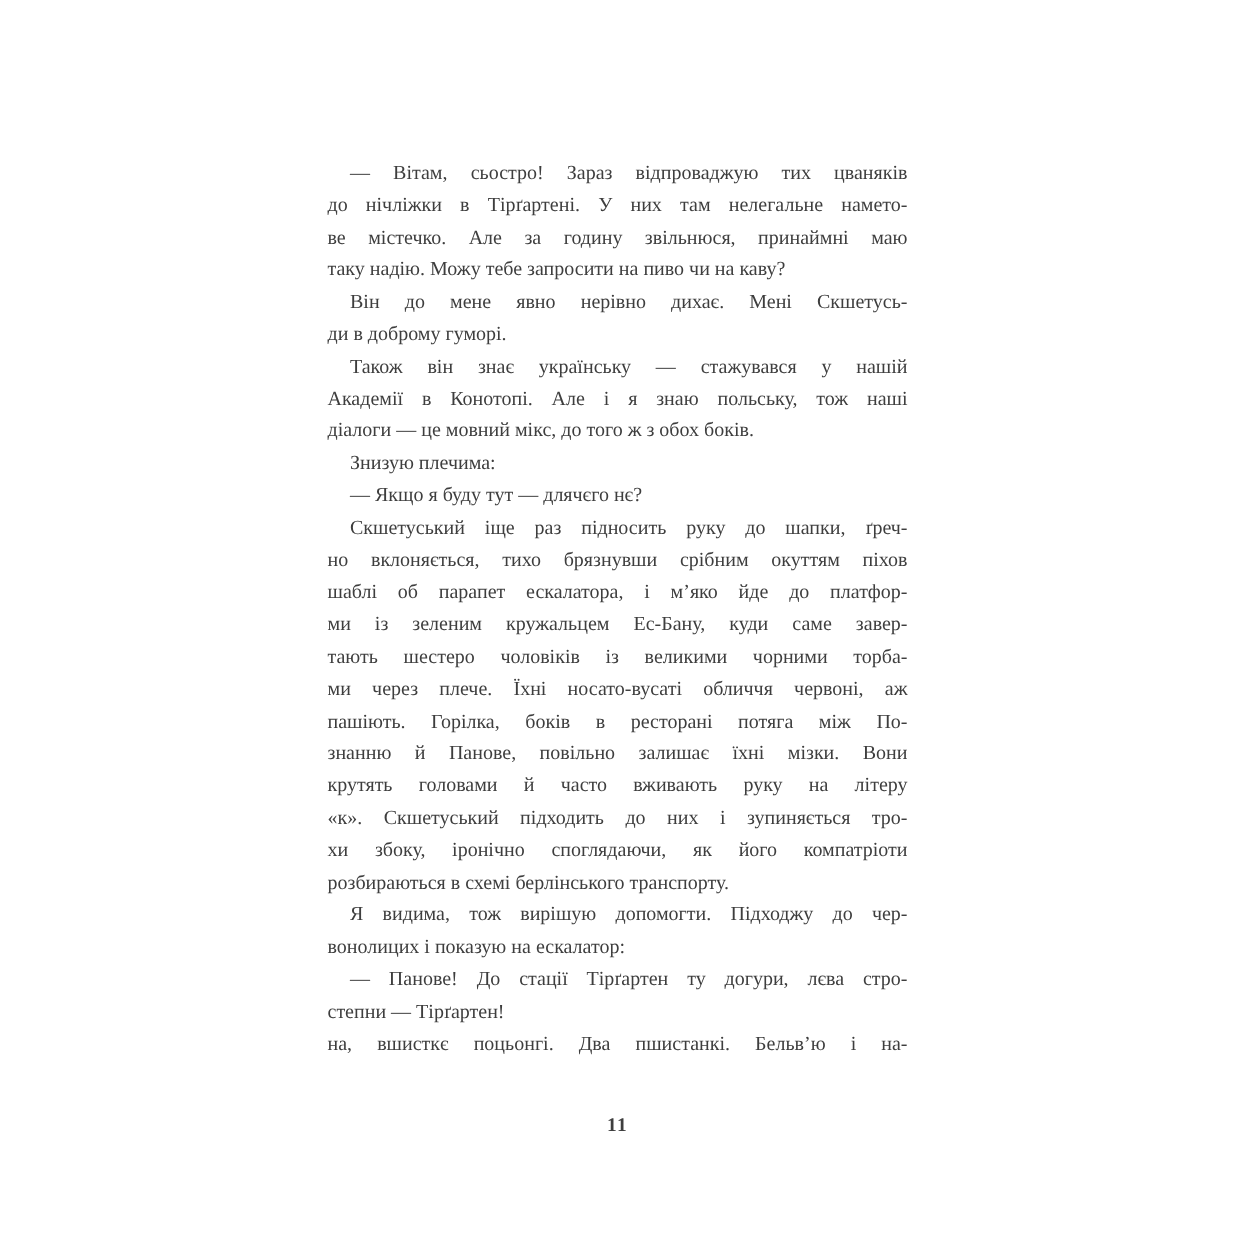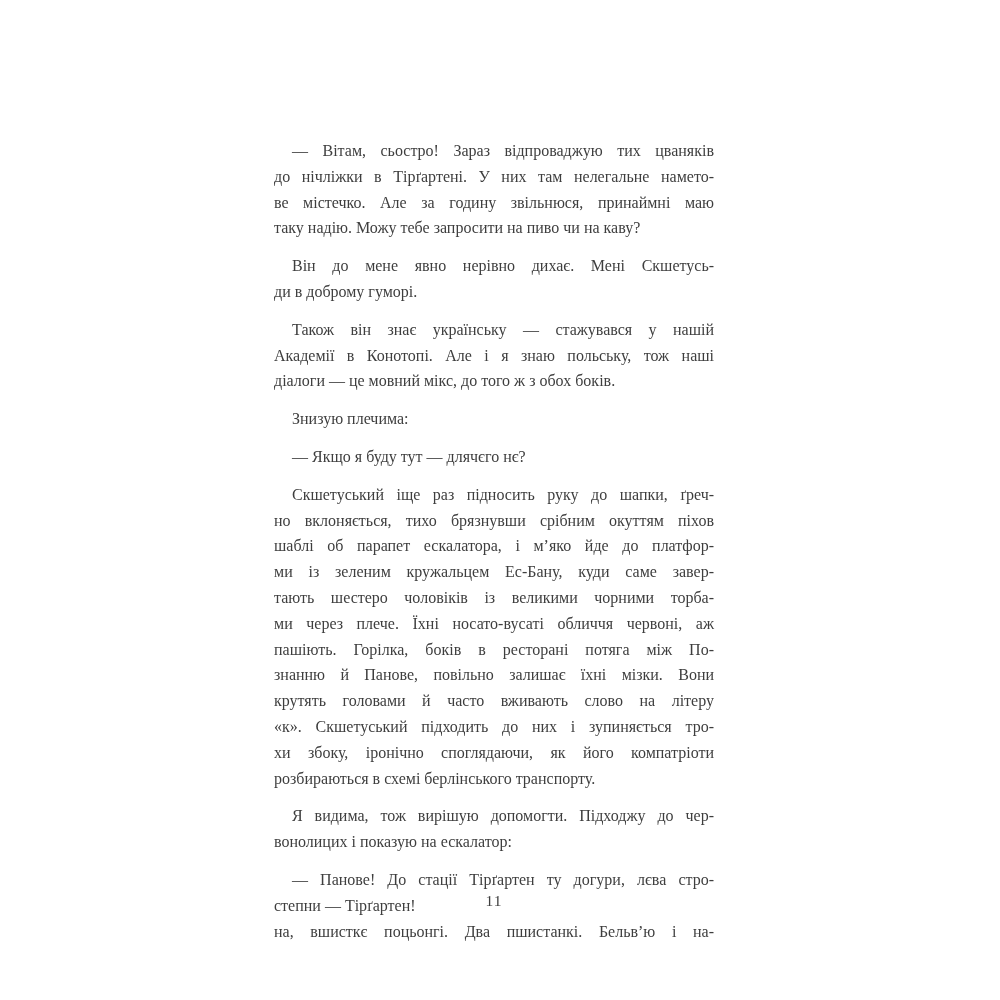--- a/index.html
+++ b/index.html
@@ -22,21 +22,21 @@
   .text-col {
     position: absolute;
     left: 262px;
     top: 126px;
     width: 464px;
     color: var(--ink, #3e3e3e);
     font-size: 16px;
     line-height: 25.8px;
   }
   .paragraph {
-    margin: 12px;
+    margin: 0;
     padding: 0;
   }
   .text-line {
     text-align: justify;
     text-align-last: justify;
   }
   .text-line.para-end {
     text-align: right;
     text-align-last: left;
   }
@@ -45,20 +45,21 @@
   }
   .folio {
     position: absolute;
     left: 262px;
     top: 892px;
     width: 464px;
     text-align: center;
     font-size: 15.5px;
     letter-spacing: 1px;
     color: var(--ink, #3e3e3e);
+    font-weight: bold;
   }
 </style>
 </head>
 <body style="--paper: #ffffff; --ink: #3e3e3e;">
 
 <div class="book-page">
   <div class="text-col">
       <div class="paragraph">
         <div class="text-line para-start">— Вітам, сьостро! Зараз відпроваджую тих цваняків</div>
         <div class="text-line">до нічліжки в Тірґартені. У них там нелегальне намето-</div>
@@ -82,21 +83,21 @@
       </div>
       <div class="paragraph">
         <div class="text-line para-start">Скшетуський іще раз підносить руку до шапки, ґреч-</div>
         <div class="text-line">но вклоняється, тихо брязнувши срібним окуттям піхов</div>
         <div class="text-line">шаблі об парапет ескалатора, і м’яко йде до платфор-</div>
         <div class="text-line">ми із зеленим кружальцем Ес-Бану, куди саме завер-</div>
         <div class="text-line">тають шестеро чоловіків із великими чорними торба-</div>
         <div class="text-line">ми через плече. Їхні носато-вусаті обличчя червоні, аж</div>
         <div class="text-line">пашіють. Горілка, боків в ресторані потяга між По-</div>
         <div class="text-line">знанню й Панове, повільно залишає їхні мізки. Вони</div>
-        <div class="text-line">крутять головами й часто вживають слово на літеру</div>
+        <div class="text-line">крутять головами й часто вживають руку на літеру</div>
         <div class="text-line">«к». Скшетуський підходить до них і зупиняється тро-</div>
         <div class="text-line">хи збоку, іронічно споглядаючи, як його компатріоти</div>
         <div class="text-line para-end">розбираються в схемі берлінського транспорту.</div>
       </div>
       <div class="paragraph">
         <div class="text-line para-start">Я видима, тож вирішую допомогти. Підходжу до чер-</div>
         <div class="text-line para-end">вонолицих і показую на ескалатор:</div>
       </div>
       <div class="paragraph">
         <div class="text-line para-start">— Панове! До стації Тірґартен ту догури, лєва стро-</div>

